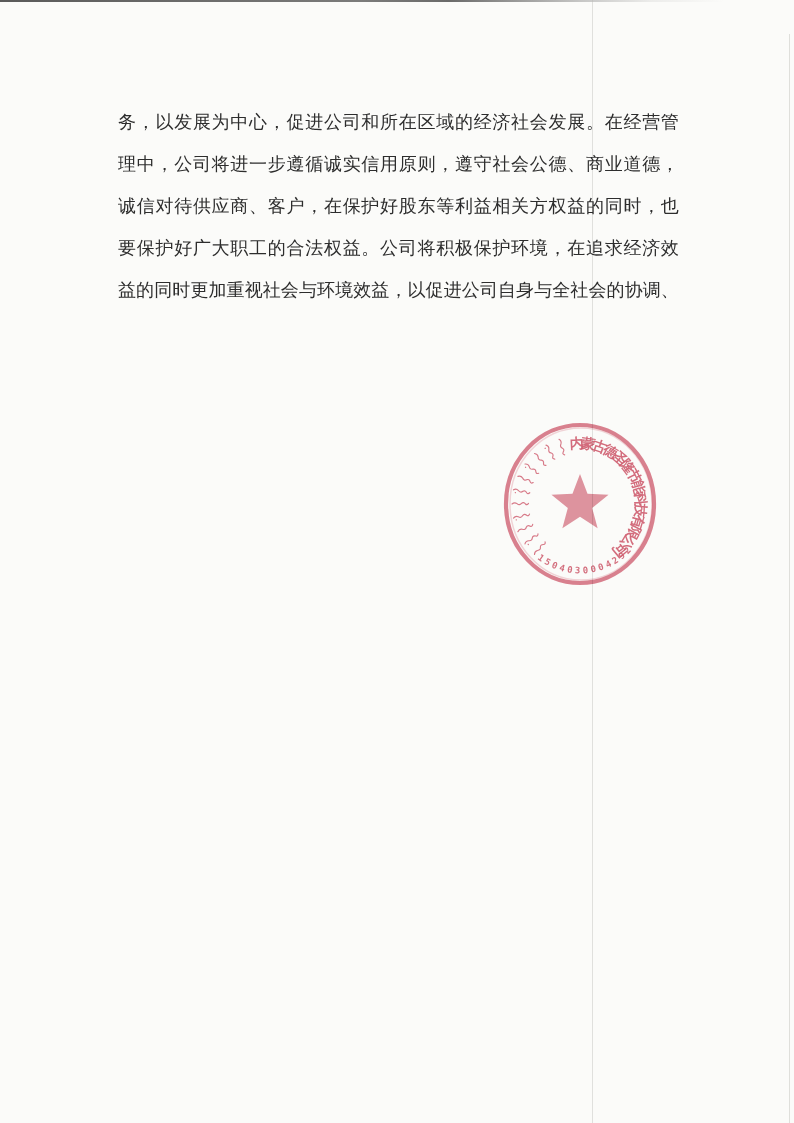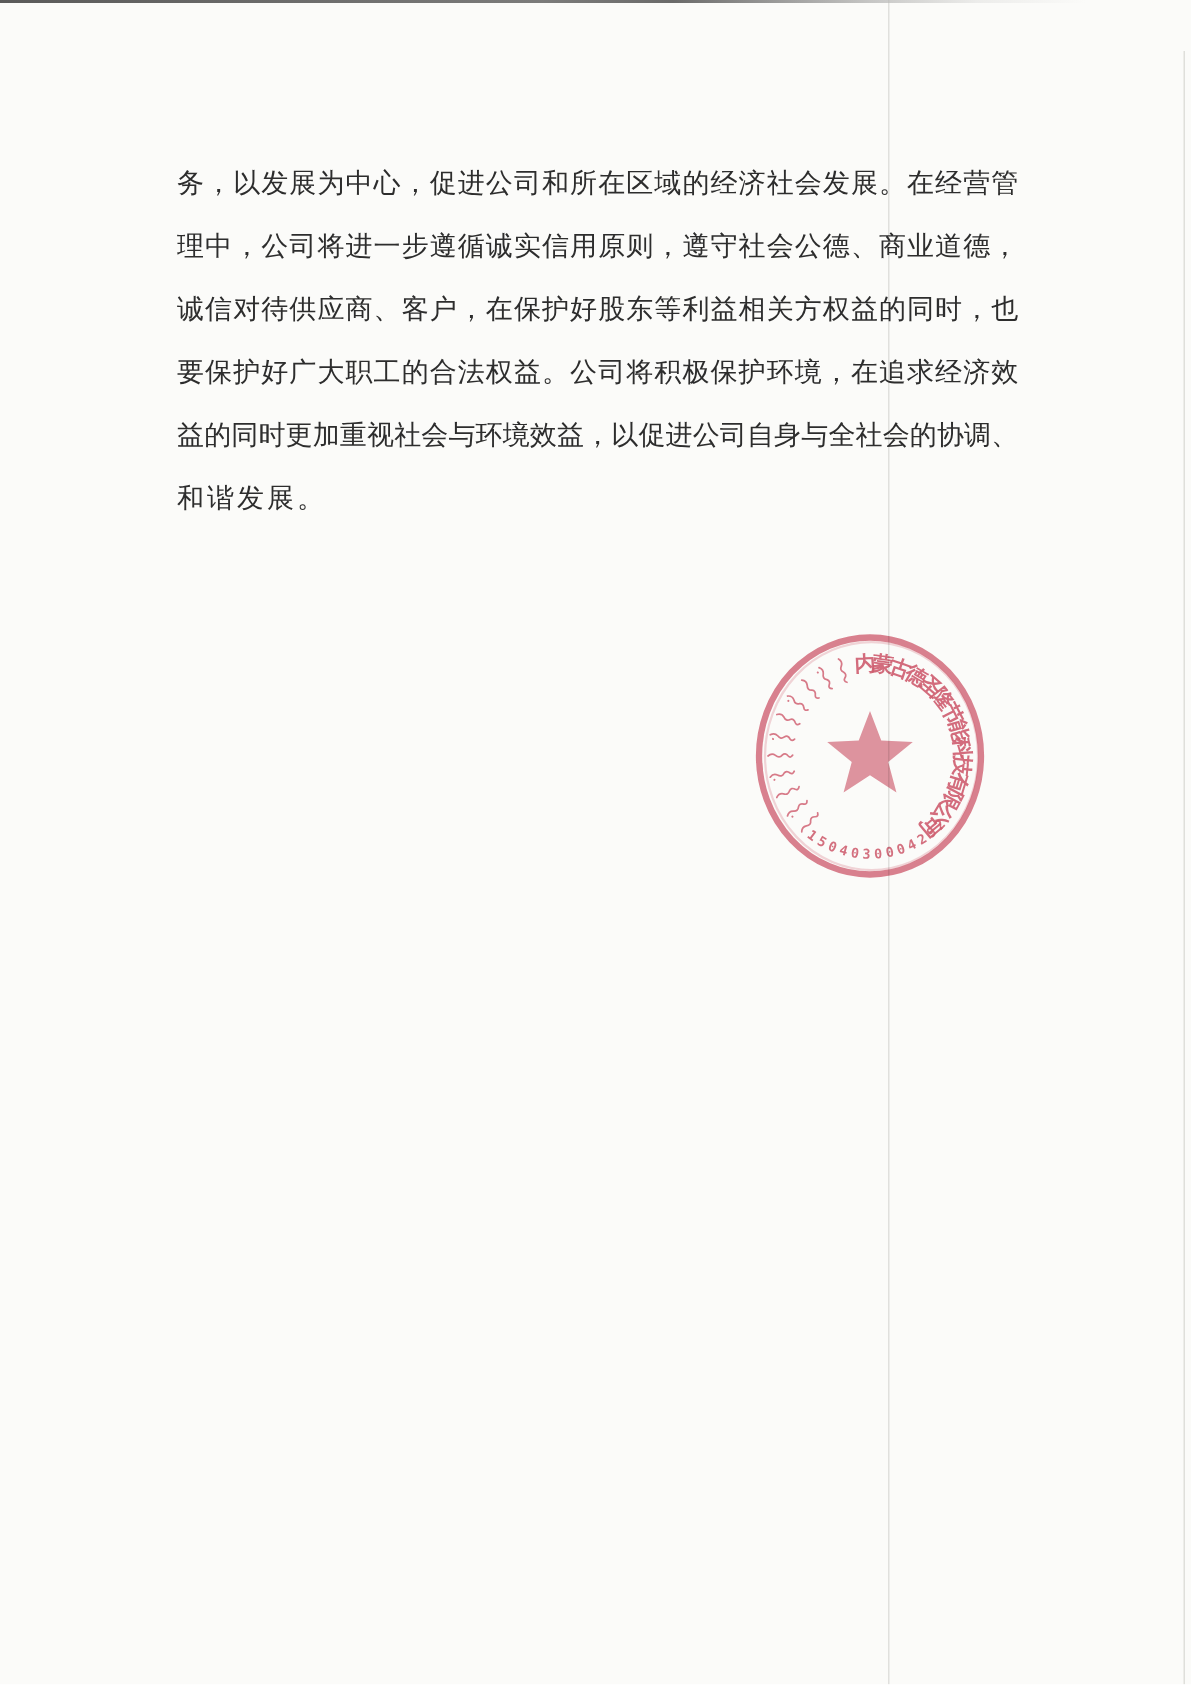--- a/index.html
+++ b/index.html
@@ -73,21 +73,20 @@
   <div class="top-edge"></div>
   <div class="vline-a"></div>
   <div class="vline-b"></div>
 
   <div class="body-text">
       <div class="line"><span>务</span><span>，</span><span>以</span><span>发</span><span>展</span><span>为</span><span>中</span><span>心</span><span>，</span><span>促</span><span>进</span><span>公</span><span>司</span><span>和</span><span>所</span><span>在</span><span>区</span><span>域</span><span>的</span><span>经</span><span>济</span><span>社</span><span>会</span><span>发</span><span>展</span><span>。</span><span>在</span><span>经</span><span>营</span><span>管</span></div>
       <div class="line"><span>理</span><span>中</span><span>，</span><span>公</span><span>司</span><span>将</span><span>进</span><span>一</span><span>步</span><span>遵</span><span>循</span><span>诚</span><span>实</span><span>信</span><span>用</span><span>原</span><span>则</span><span>，</span><span>遵</span><span>守</span><span>社</span><span>会</span><span>公</span><span>德</span><span>、</span><span>商</span><span>业</span><span>道</span><span>德</span><span>，</span></div>
       <div class="line"><span>诚</span><span>信</span><span>对</span><span>待</span><span>供</span><span>应</span><span>商</span><span>、</span><span>客</span><span>户</span><span>，</span><span>在</span><span>保</span><span>护</span><span>好</span><span>股</span><span>东</span><span>等</span><span>利</span><span>益</span><span>相</span><span>关</span><span>方</span><span>权</span><span>益</span><span>的</span><span>同</span><span>时</span><span>，</span><span>也</span></div>
       <div class="line"><span>要</span><span>保</span><span>护</span><span>好</span><span>广</span><span>大</span><span>职</span><span>工</span><span>的</span><span>合</span><span>法</span><span>权</span><span>益</span><span>。</span><span>公</span><span>司</span><span>将</span><span>积</span><span>极</span><span>保</span><span>护</span><span>环</span><span>境</span><span>，</span><span>在</span><span>追</span><span>求</span><span>经</span><span>济</span><span>效</span></div>
       <div class="line"><span>益</span><span>的</span><span>同</span><span>时</span><span>更</span><span>加</span><span>重</span><span>视</span><span>社</span><span>会</span><span>与</span><span>环</span><span>境</span><span>效</span><span>益</span><span>，</span><span>以</span><span>促</span><span>进</span><span>公</span><span>司</span><span>自</span><span>身</span><span>与</span><span>全</span><span>社</span><span>会</span><span>的</span><span>协</span><span>调</span><span>、</span></div>
-      <div class="line last">和谐发展。</div>
     </div>
 
 
   <svg class="stamp" viewBox="-85 -85 170 170">
     <ellipse class="ring" cx="0" cy="0" rx="74" ry="79"></ellipse>
     <ellipse class="ring2" cx="1" cy="0" rx="71" ry="76"></ellipse>
     <path class="star" d="M0,-30 L7.52,-10.36 L28.53,-9.27 L12.17,3.96 L17.63,24.27 L0,12.8 L-17.63,24.27 L-12.17,3.96 L-28.53,-9.27 L-7.52,-10.36 Z"></path>
     <g class="arc-layer">
         <text transform="translate(-3.19,-60.92) rotate(-3.00)" font-size="14" class="stamp-char">内</text>
         <text transform="translate(8.49,-60.41) rotate(8.00)" font-size="14" class="stamp-char">蒙</text>

